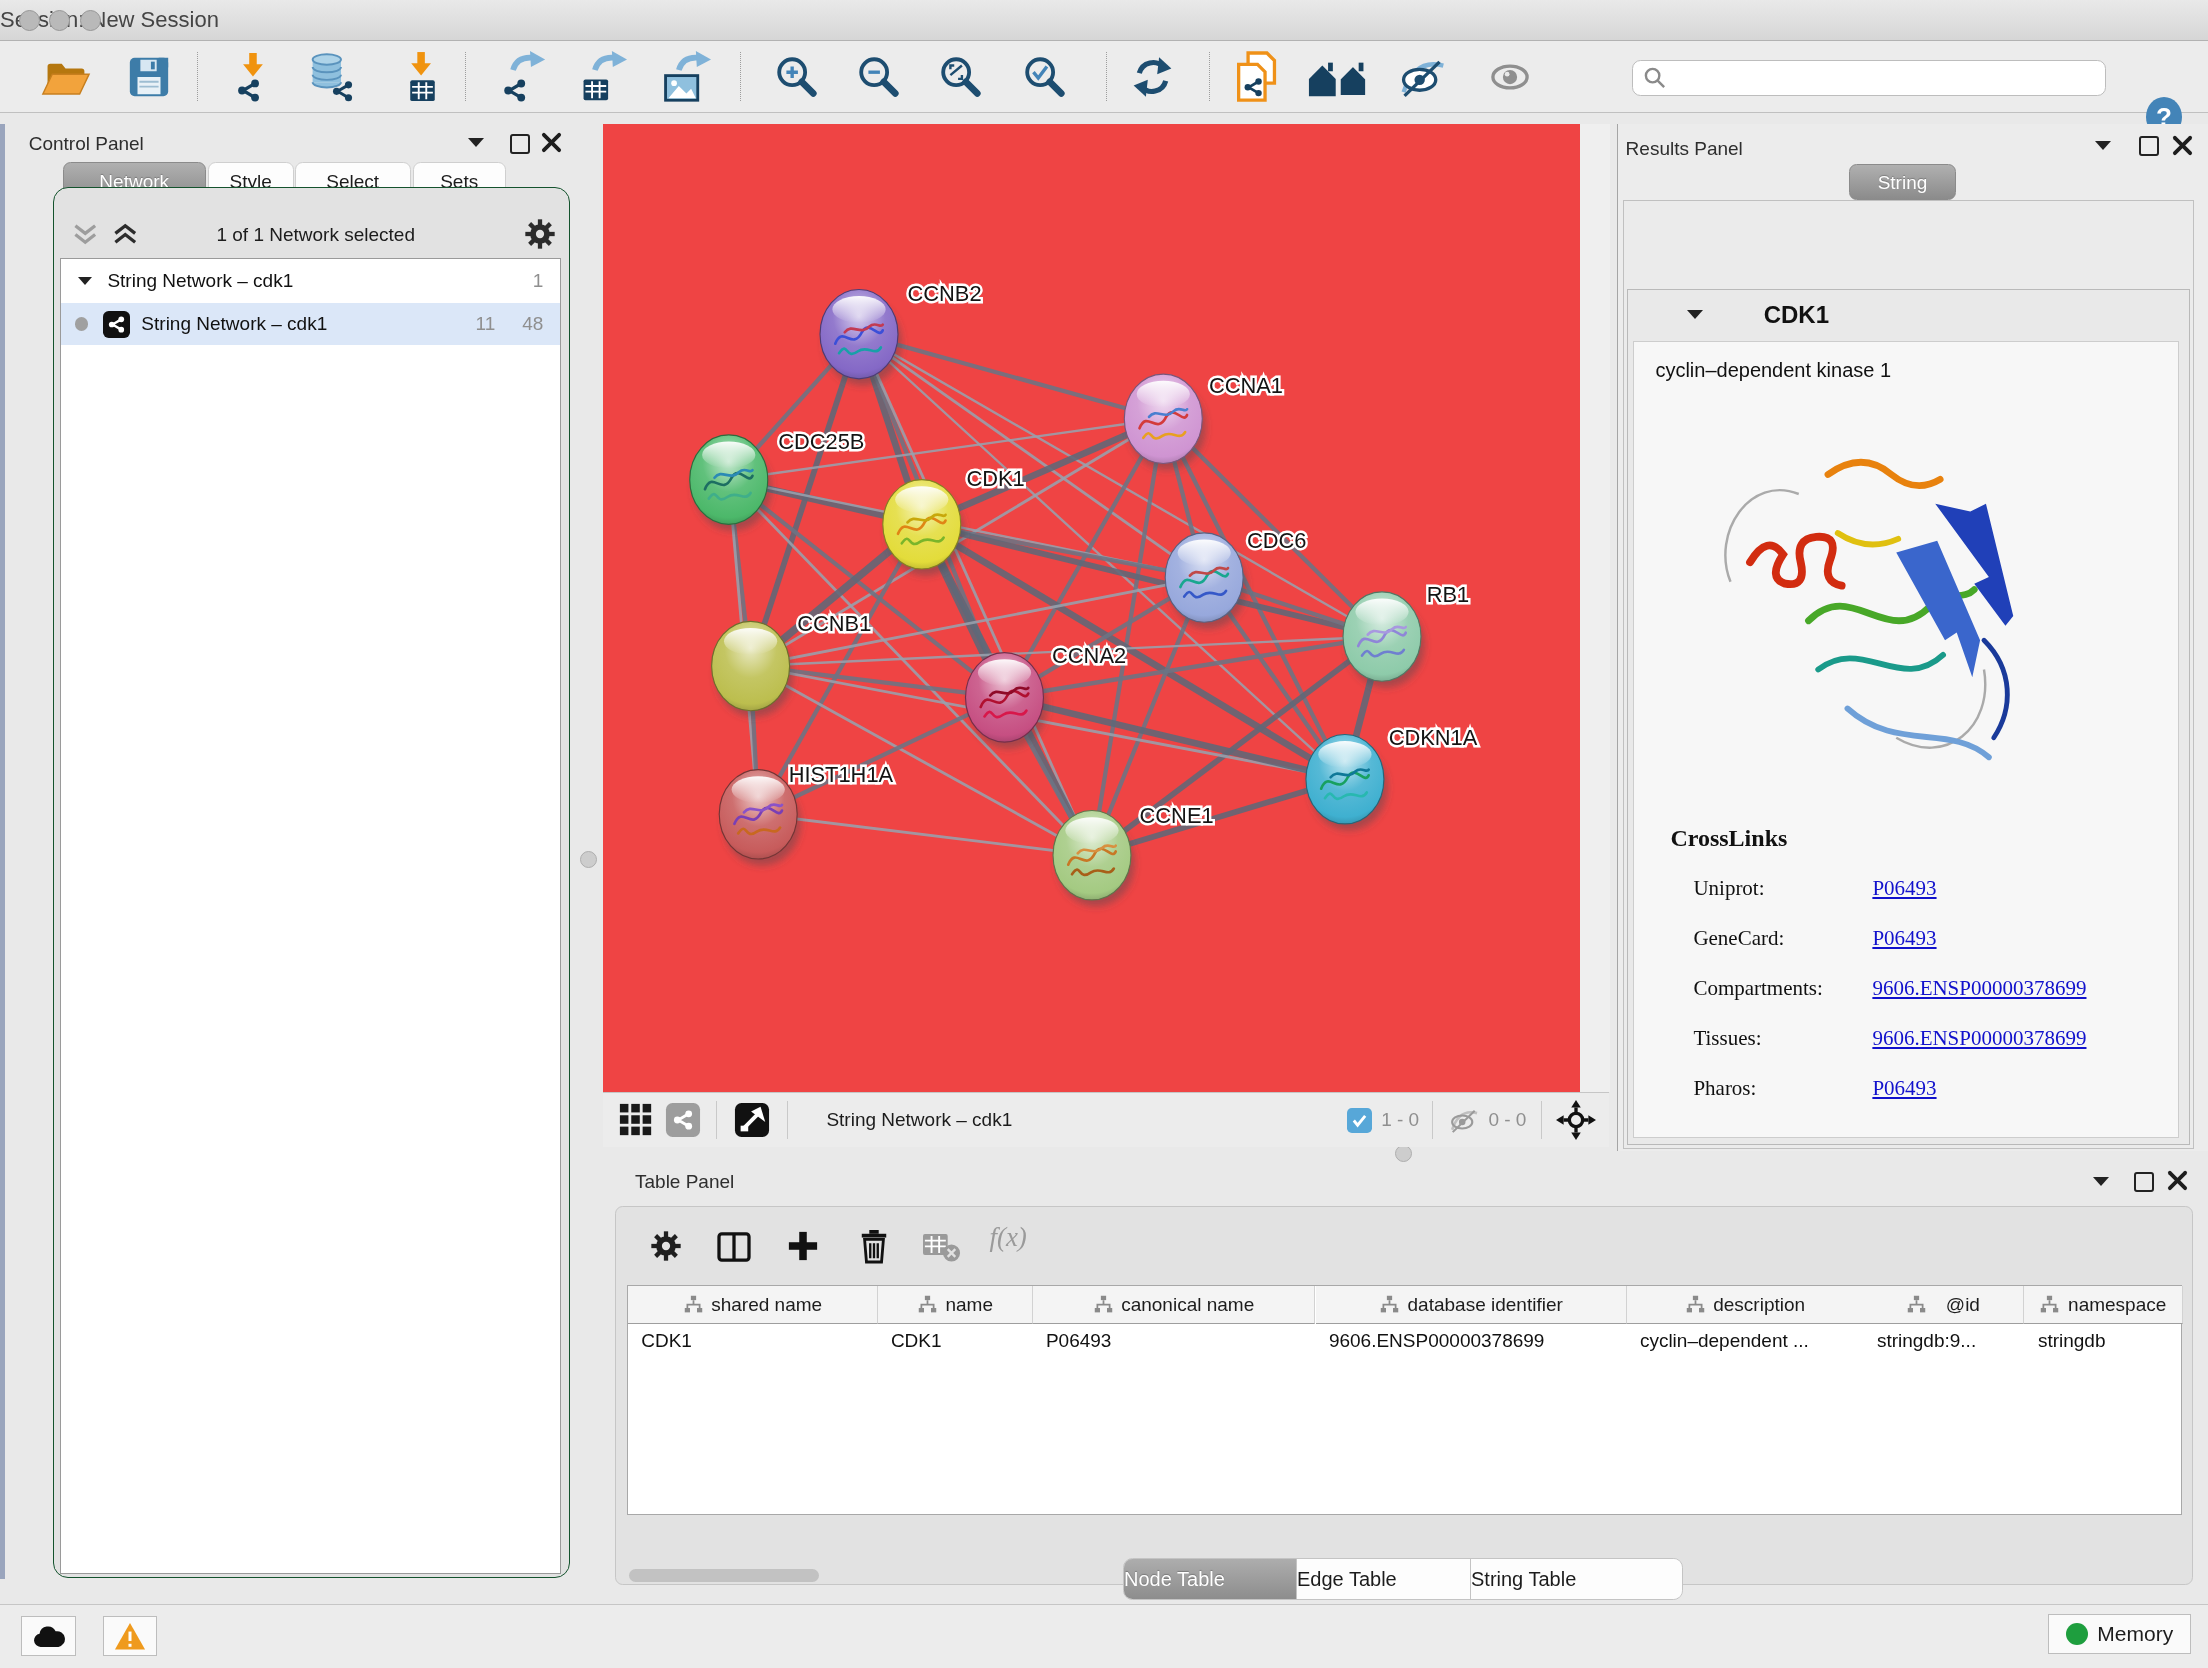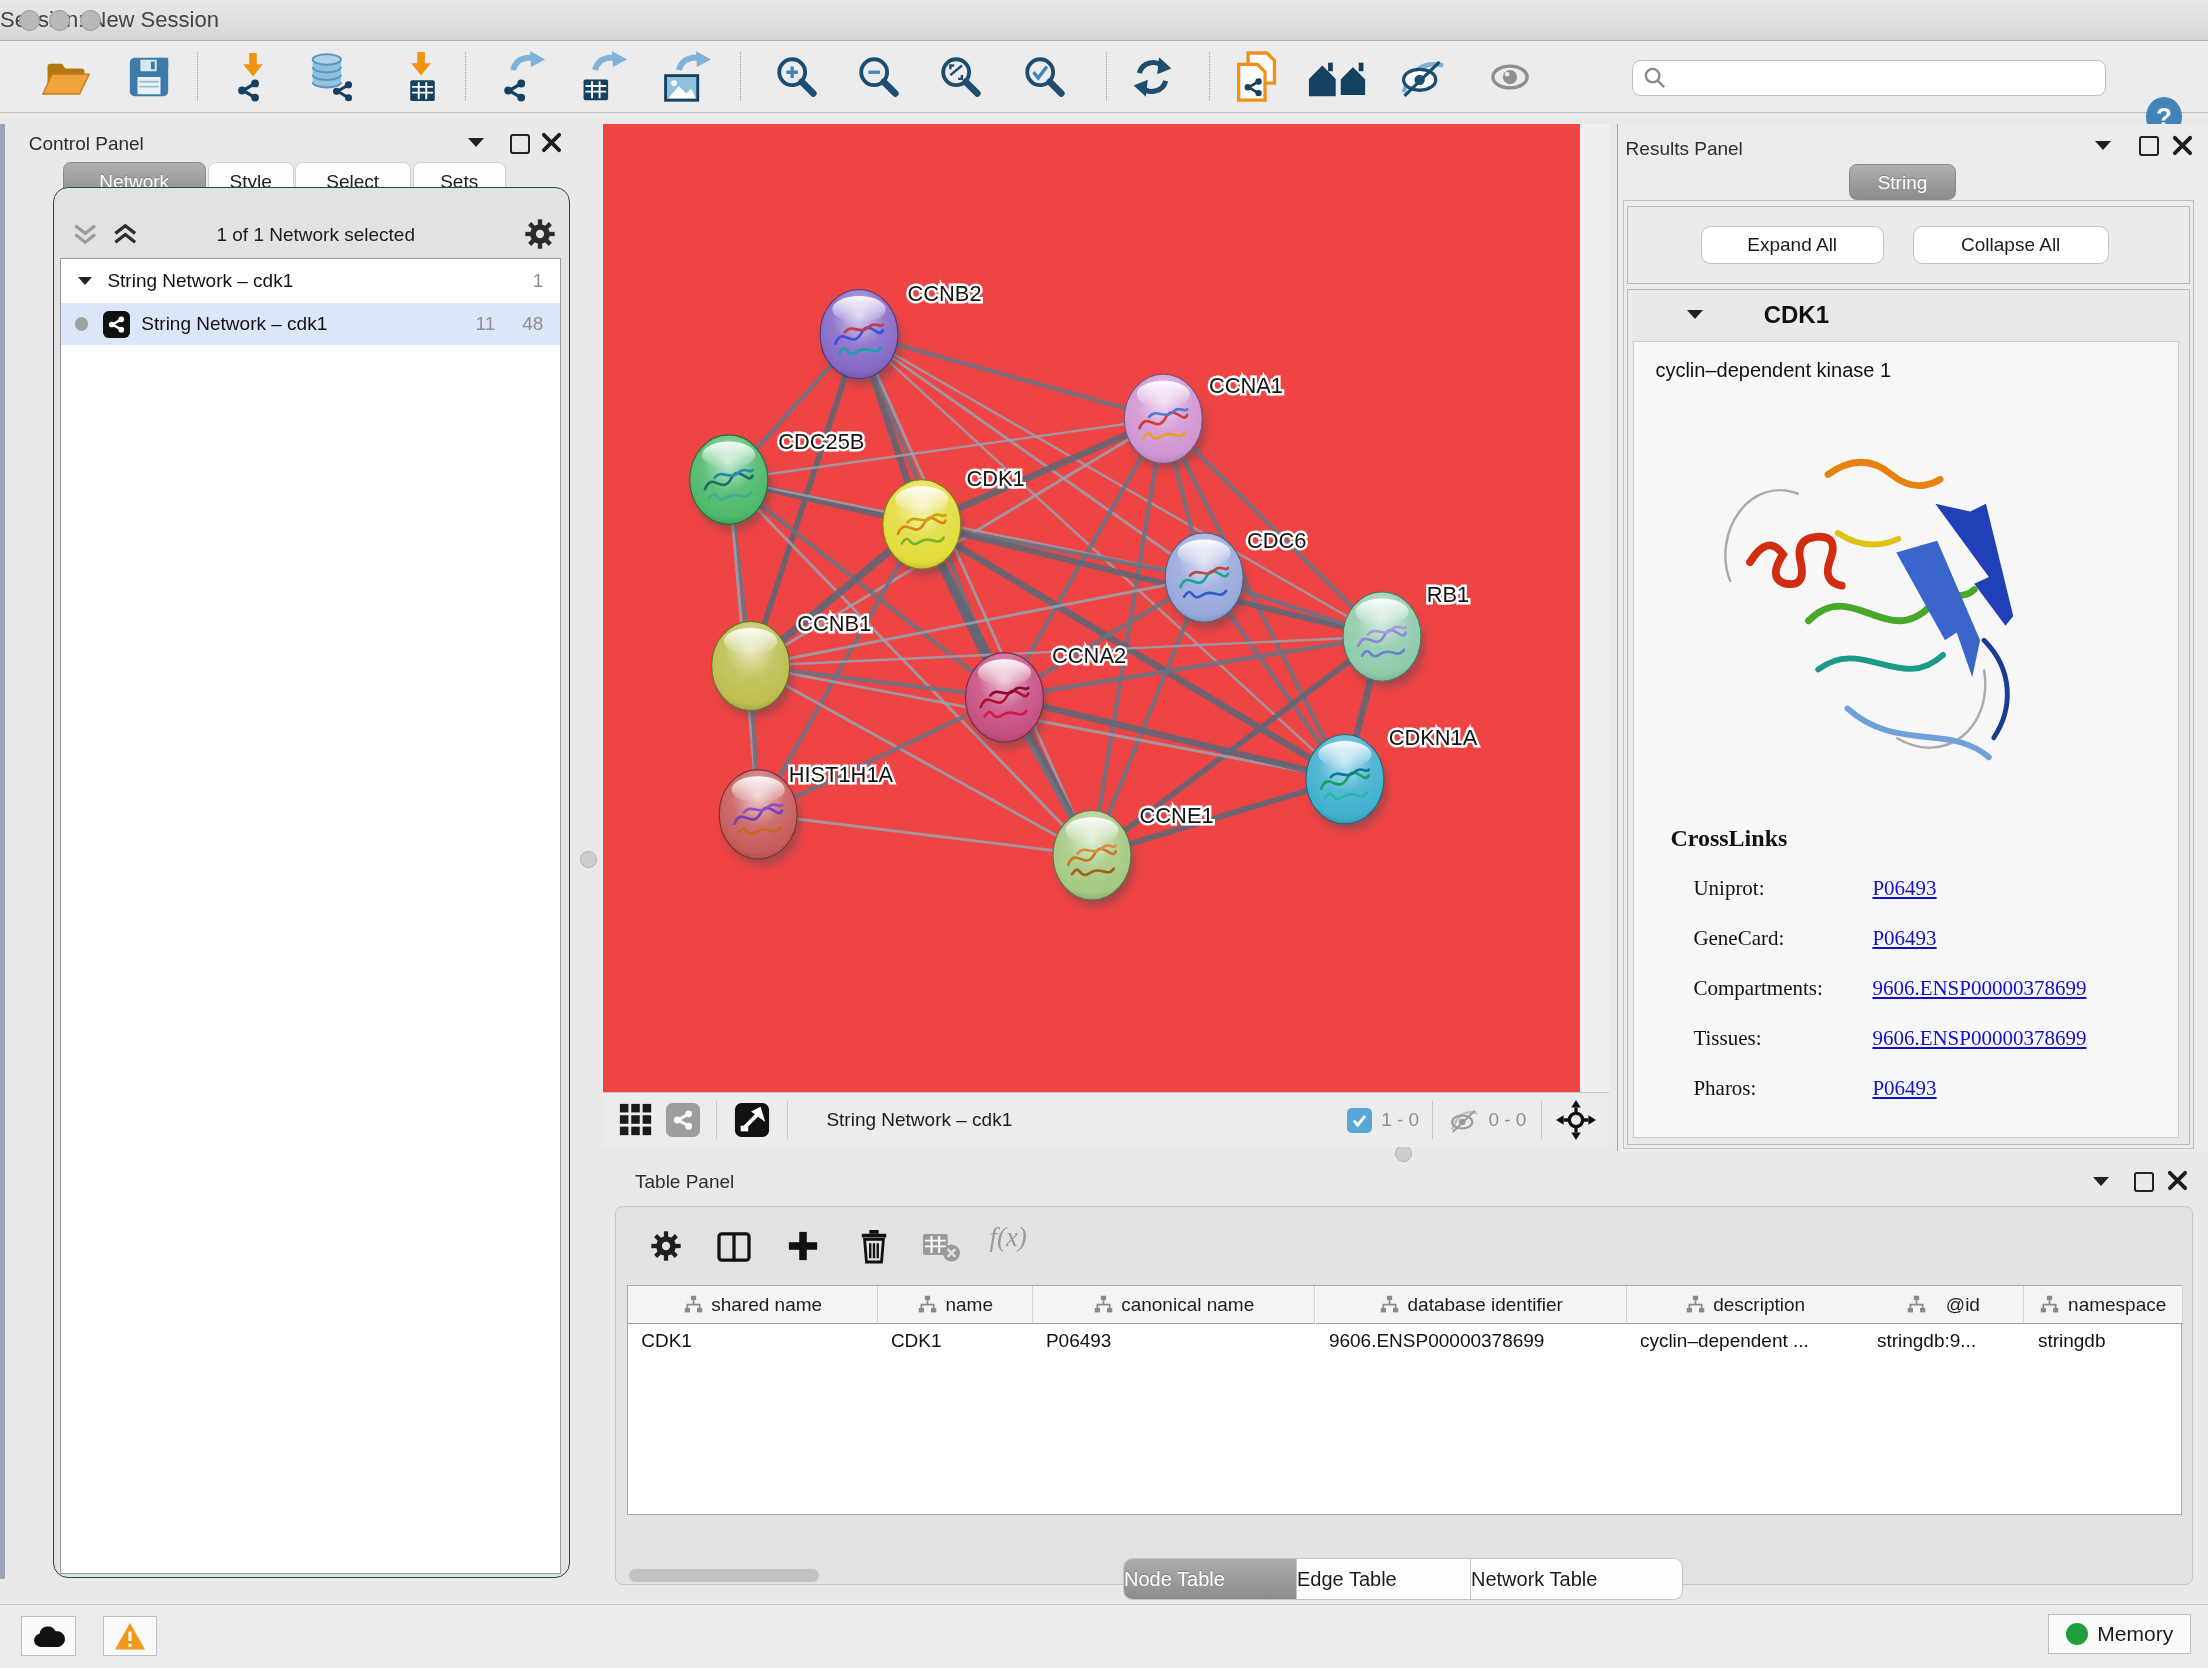--- a/index.html
+++ b/index.html
@@ -628,24 +628,20 @@
   <div class="abs tri-down" style="left:477px;top:17px"></div>
   <div class="abs float-box" style="left:521px;top:12.4px"></div>
   <svg class="abs" style="left:554px;top:10.5px" width="21" height="21" viewBox="0 0 22 22">
     <line x1="3" y1="3" x2="19" y2="19" class="xglyph"></line>
       <line x1="19" y1="3" x2="3" y2="19" class="xglyph"></line>
   </svg>
 
   <div class="abs tab active" style="left:231px;top:40px;width:107px;height:36px;line-height:35px">String</div>
 
   <div class="abs rbox">
-    <div class="abs btnbox">
-      <div class="abs wbtn" style="left:73px;top:19px;width:183px">Expand All</div>
-      <div class="abs wbtn" style="left:285px;top:19px;width:196px">Collapse All</div>
-    </div>
 
     <div class="abs cdk1box">
       <div class="abs cdk1head">
         <div class="tri-down" style="margin-left:59px"></div>
         <span class="genename" style="margin-left:61px">CDK1</span>
       </div>
       <div class="abs contentbox">
         <div class="abs desc" style="left:21px;top:17px">cyclin–dependent kinase 1</div>
 
         <svg class="abs" style="left:57px;top:74px" width="352" height="390" viewBox="0 0 360 400">
@@ -774,21 +770,21 @@
           <span>namespace</span>
         </div>
         <div class="abs td" style="left: 1410px; width: 140px;">stringdb</div>
       </div>
     <div class="abs hscroll"></div>
   </div>
 
   <div class="abs seg">
     <div class="tabseg active" style="width:172px">Node Table</div>
     <div class="tabseg" style="width:173px">Edge Table</div>
-    <div class="tabseg" style="width:211px;border-right:none">Network Table</div>
+    <div class="tabseg" style="width:211px;border-right:none">String Table</div>
   </div>
 </div>
 
 <div class="abs statusbar">
   <div class="abs sbtn" style="left:21px;top:11.4px;width:55px">
     <svg width="34" height="25" viewBox="0 0 36 26">
       <path d="M9 24 a7 7 0 0 1 -1 -13.9 A9 9 0 0 1 25 7.5 A6.5 6.5 0 0 1 28 24 Z" fill="#111"></path>
     </svg>
   </div>
   <div class="abs sbtn" style="left:103px;top:11.4px;width:54px">

